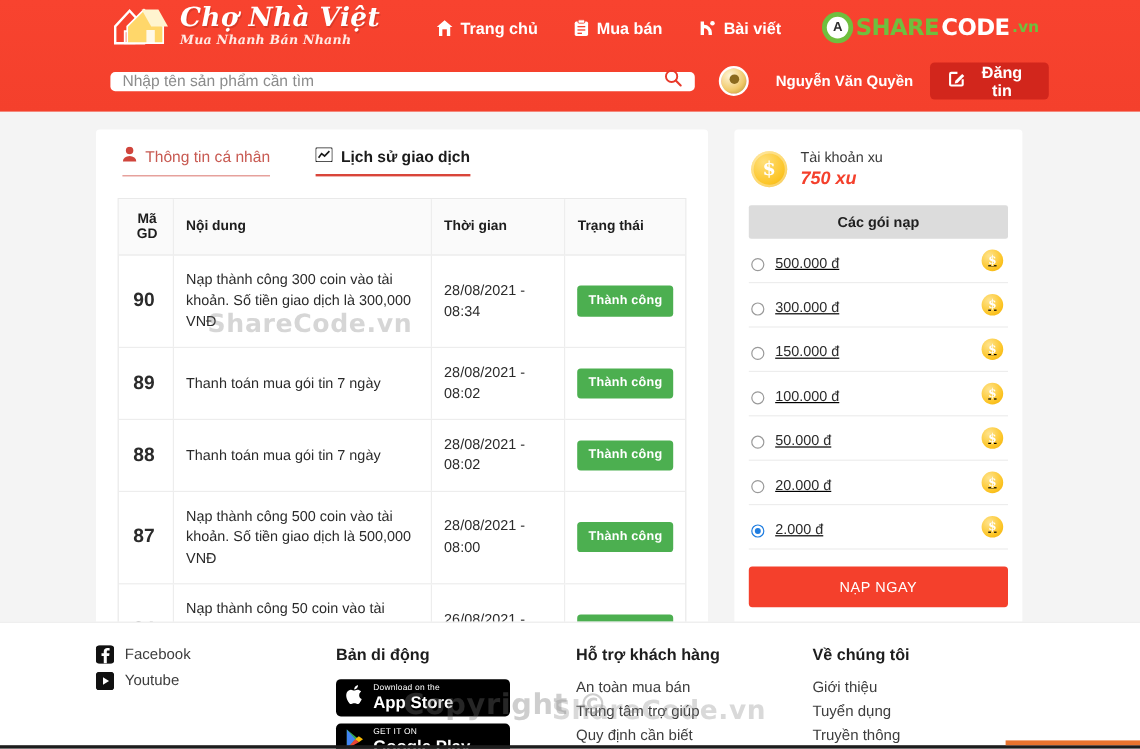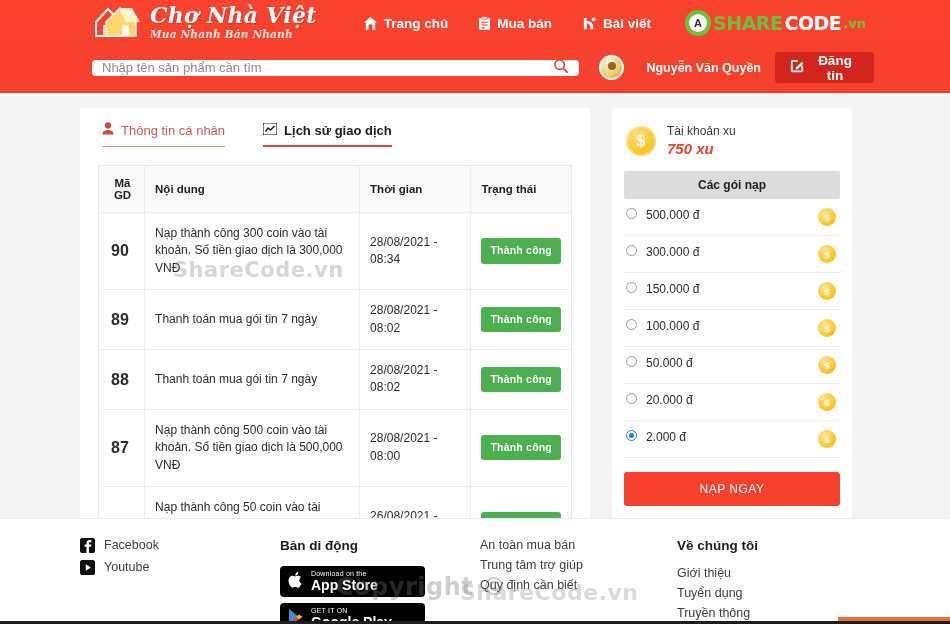--- a/index.html
+++ b/index.html
@@ -199,22 +199,22 @@
   }
   .coin-label { font-size: 12px; color: #3a3a3a; }
   .coin-value { font-size: 15px; color: #f4402c; font-weight: bold; margin-top: 2px; font-style: italic; }
 
   .panel-head {
     background: #dcdcdc; color: #202020; text-align: center;
     font-size: 12px; font-weight: bold; padding: 7px 0; border-radius: 2px;
     margin-top: 4px;
   }
   .pack {
-    display: flex; align-items: flex-start; padding: 9px 4px 9px 2px;
-    border-bottom: 1px solid #ededed; gap: 9px;
+    display: flex; align-items: flex-end; padding: 9px 4px 9px 2px;
+    border-bottom: 1px solid #ededed; gap: 9px; text-decoration: underline;
   }
   .pack:last-of-type { border-bottom: 1px solid #ededed; }
   .radio {
     width: 11px; height: 11px; border-radius: 50%; border: 1px solid #9a9a9a;
     flex: none; background: #fff; position: relative;
   }
   .radio.on { border: 1px solid #1f7de0; }
   .radio.on::after {
     content:''; position:absolute; left: 2px; top: 2px;
     width: 5px; height: 5px; border-radius: 50%; background: #1f7de0;
@@ -557,20 +557,21 @@
             </svg>
         </span>
         <span>
           <div class="store-t1">GET IT ON</div>
           <div class="store-t2">Google Play</div>
         </span>
       </div>
     </div>
 
     <div class="fcol c3">
+      <div class="fhead">Hỗ trợ khách hàng</div>
       <div class="flink">An toàn mua bán</div>
       <div class="flink">Trung tâm trợ giúp</div>
       <div class="flink">Quy định cần biết</div>
 
     </div>
 
     <div class="fcol c4">
       <div class="fhead">Về chúng tôi</div>
       <div class="flink">Giới thiệu</div>
       <div class="flink">Tuyển dụng</div>

